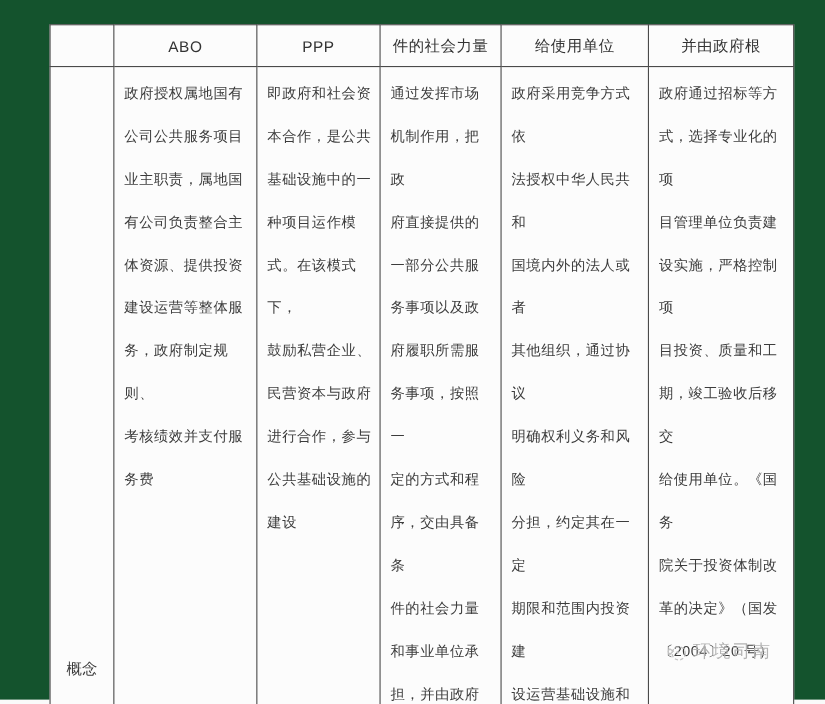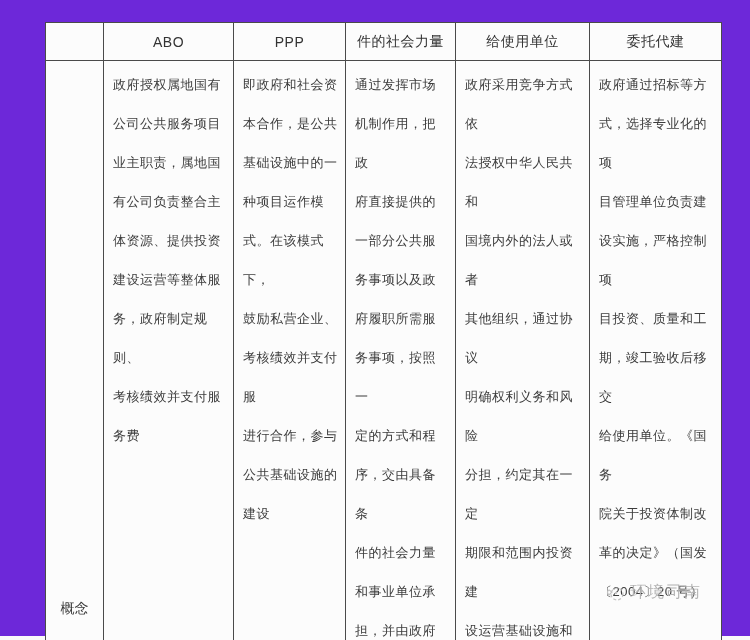--- a/index.html
+++ b/index.html
@@ -8,21 +8,21 @@
     background: #fafafa;
     font-family: "Liberation Sans", "DejaVu Sans", sans-serif;
     color: #3c3c3c;
     position: relative;
     overflow: hidden;
   }
   .page {
     position: relative;
     width: 750px;
     height: 636px;
-    background: #6d28d9;
+    background: #14532d;
   }
   table.compare {
     position: absolute;
     left: 45px;
     top: 22px;
     width: 676px;
     height: 600px;
     border-collapse: collapse;
     table-layout: fixed;
     background: #fcfcfc;
@@ -91,21 +91,21 @@
       <col style="width:134px">
       <col style="width:132px">
     </colgroup>
     <thead>
       <tr>
         <th class="head-cell"></th>
         <th class="head-cell">ABO</th>
         <th class="head-cell">PPP</th>
         <th class="head-cell">件的社会力量</th>
         <th class="head-cell">给使用单位</th>
-        <th class="head-cell">委托代建</th>
+        <th class="head-cell">并由政府根</th>
       </tr>
     </thead>
     <tbody>
       <tr>
         <td class="label-cell">概念</td>
         <td class="body-cell">
           <div class="cell-text">政府授权属地国有
 公司公共服务项目
 业主职责，属地国
 有公司负责整合主
@@ -115,21 +115,21 @@
 考核绩效并支付服
 务费</div>
         </td>
         <td class="body-cell">
           <div class="cell-text">即政府和社会资
 本合作，是公共
 基础设施中的一
 种项目运作模
 式。在该模式下，
 鼓励私营企业、
-考核绩效并支付服
+民营资本与政府
 进行合作，参与
 公共基础设施的
 建设</div>
         </td>
         <td class="body-cell">
           <div class="cell-text">通过发挥市场
 机制作用，把政
 府直接提供的
 一部分公共服
 务事项以及政

